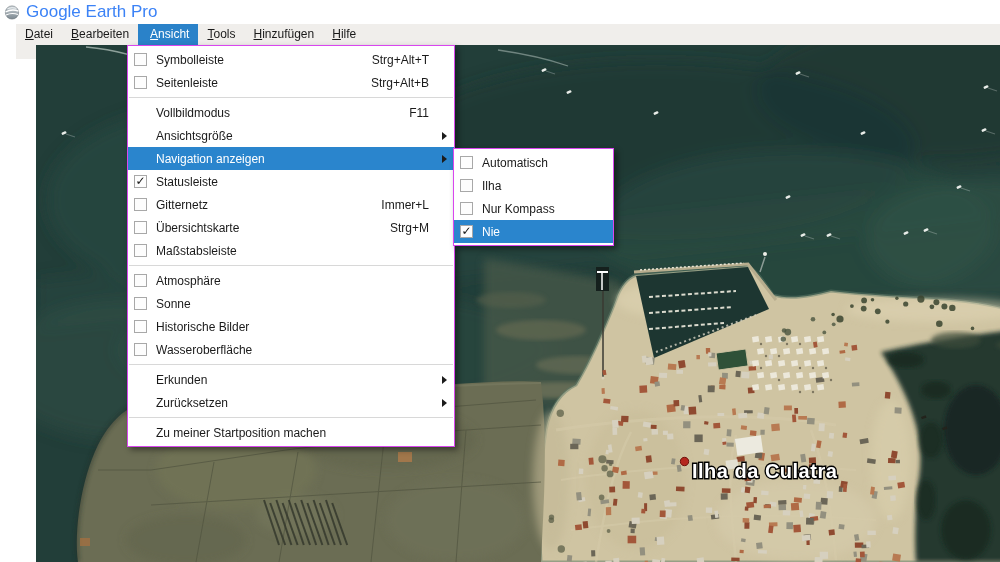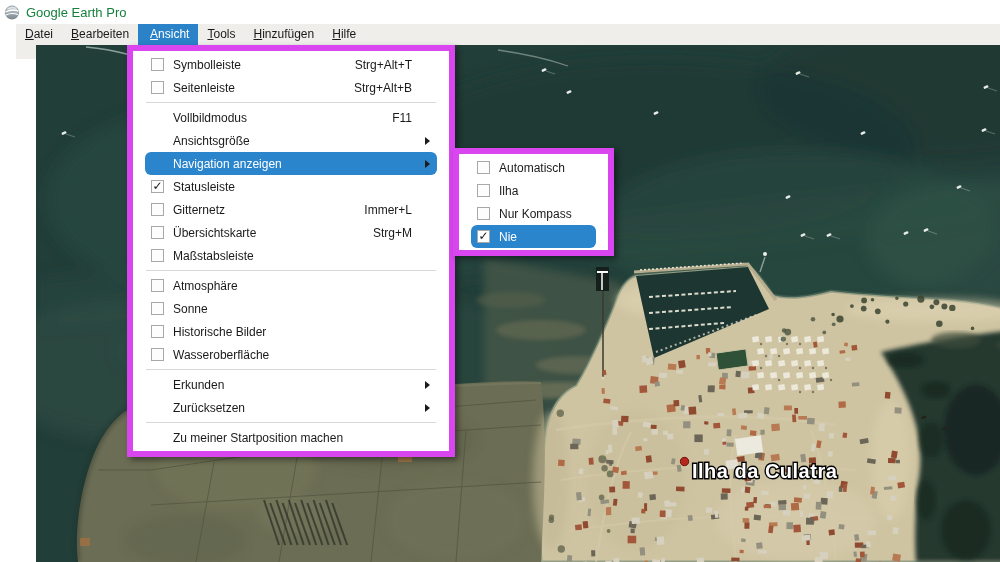--- a/index.html
+++ b/index.html
@@ -2,37 +2,37 @@
 <html><head>
 <meta charset="utf-8">
 <style>
   html,body{margin:0;padding:0;}
   .app{position:relative;width:1000px;height:562px;overflow:hidden;background:#fff;
        font-family:"Liberation Sans","DejaVu Sans",sans-serif;-webkit-font-smoothing:antialiased;}
   
   .titlebar{position:absolute;left:0;top:0;width:100%;height:24px;background:#ffffff;
             display:flex;align-items:center;}
   .titlebar .appicon{margin:0 6px 0 4px;display:flex;}
-  .titlebar .title{font-size:13px;color:#15803d;}
+  .titlebar .title{font-size:17px;color:#3b82f6;}
   
   .menubar{position:absolute;left:0;top:24px;width:100%;height:35px;background:#f0eeeb;
            display:flex;align-items:stretch;font-size:12px;color:#1a1a1a;margin-left:16px;}
   .mb-item{padding:0 9px;line-height:21px;cursor:default;}
   .mb-item.active{background:#2a82c9;color:#fff;padding-left:12px;}
   u{text-decoration:underline;}
   
   .map{position:absolute;left:0;top:45px;width:1000px;height:517px;margin-left:36px;}
   .map svg{display:block;width:100%;height:100%;}
   
-  .menu{position:absolute;background:#ffffff;border:6px solid #d946ef;box-sizing:border-box;
-        box-shadow:3px 3px 6px rgba(0,0,0,.42);padding:2px 12px;font-size:12px;color:#1a1a1a;z-index:10;}
+  .menu{position:absolute;background:#ffffff;border:1px solid #d946ef;box-sizing:border-box;
+        box-shadow:3px 3px 6px rgba(0,0,0,.42);padding:2px 0;font-size:12px;color:#1a1a1a;z-index:10;}
   .dropdown{left:127px;top:45px;width:328px;}
   .submenu{left:453px;top:148px;width:161px;z-index:11;}
   .mi{display:flex;align-items:center;height:23px;padding:0 4px 0 6px;cursor:default;}
-  .mi.hl{background:#2a85cd;color:#fff;border-radius:6px;}
+  .mi.hl{background:#2a85cd;color:#fff;}
   .gutter{width:13px;height:13px;margin-right:9px;flex:none;}
   .cb{width:13px;height:13px;margin-right:9px;flex:none;background:#fdfdfd;border:1px solid #a8a8a8;
       box-sizing:border-box;display:flex;align-items:center;justify-content:center;}
   .cb.checked::before{content:"✓";font-size:12px;font-weight:bold;color:#111;line-height:11px;
       font-family:"DejaVu Sans",sans-serif;}
   .lbl{flex:1;white-space:nowrap;}
   .sc{margin-right:21px;white-space:nowrap;}
   .arw{width:9px;margin-left:4px;margin-right:3px;display:flex;justify-content:flex-end;}
   .arw::after{content:"";display:inline-block;border-left:5px solid #1c1c1c;
       border-top:4px solid transparent;border-bottom:4px solid transparent;}

